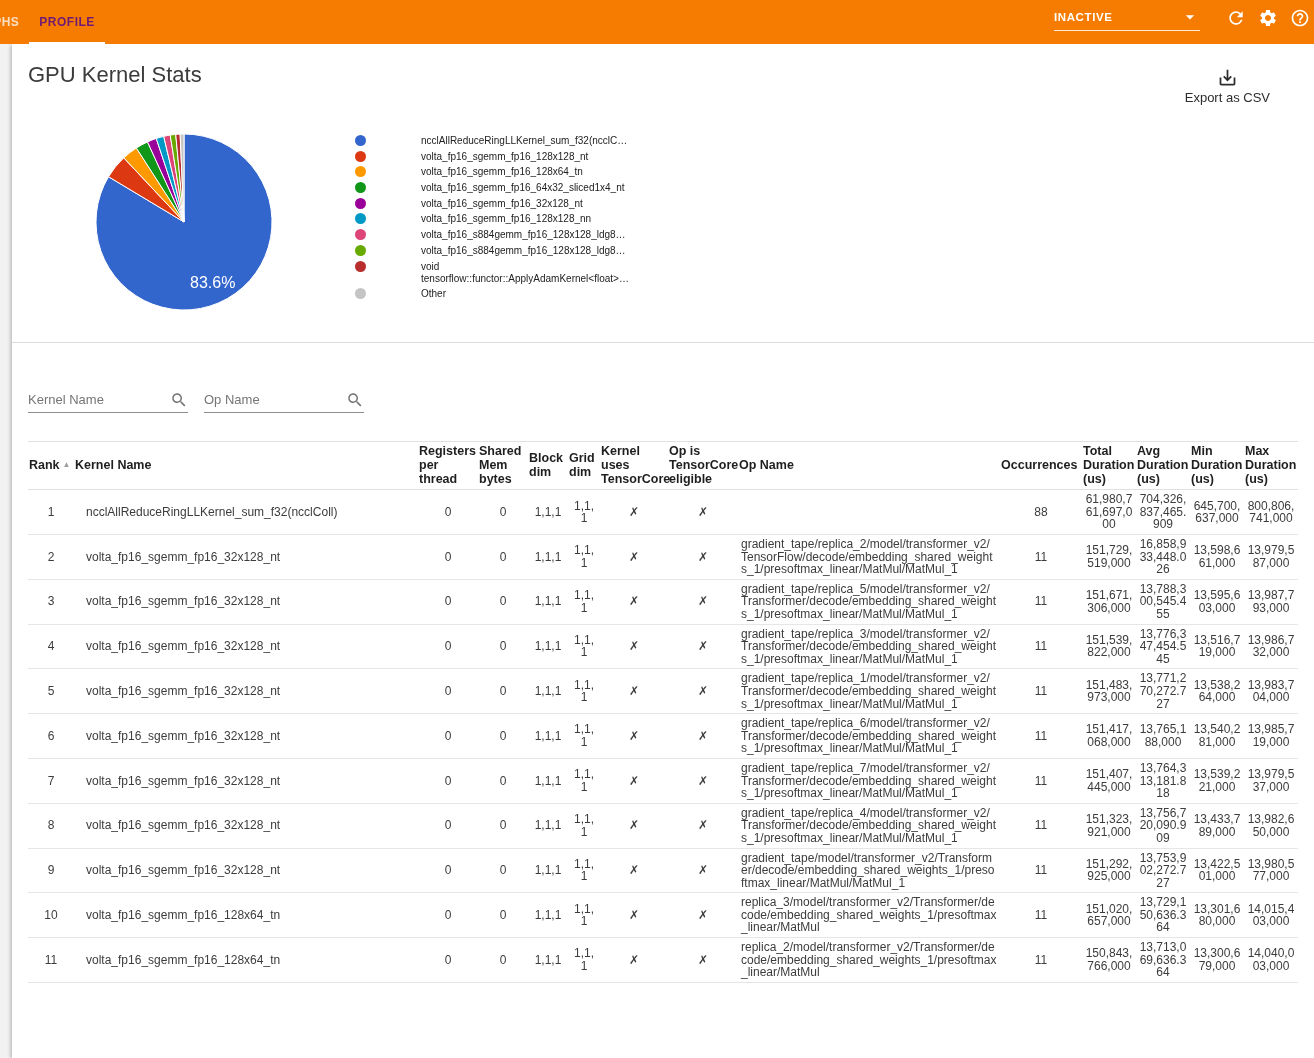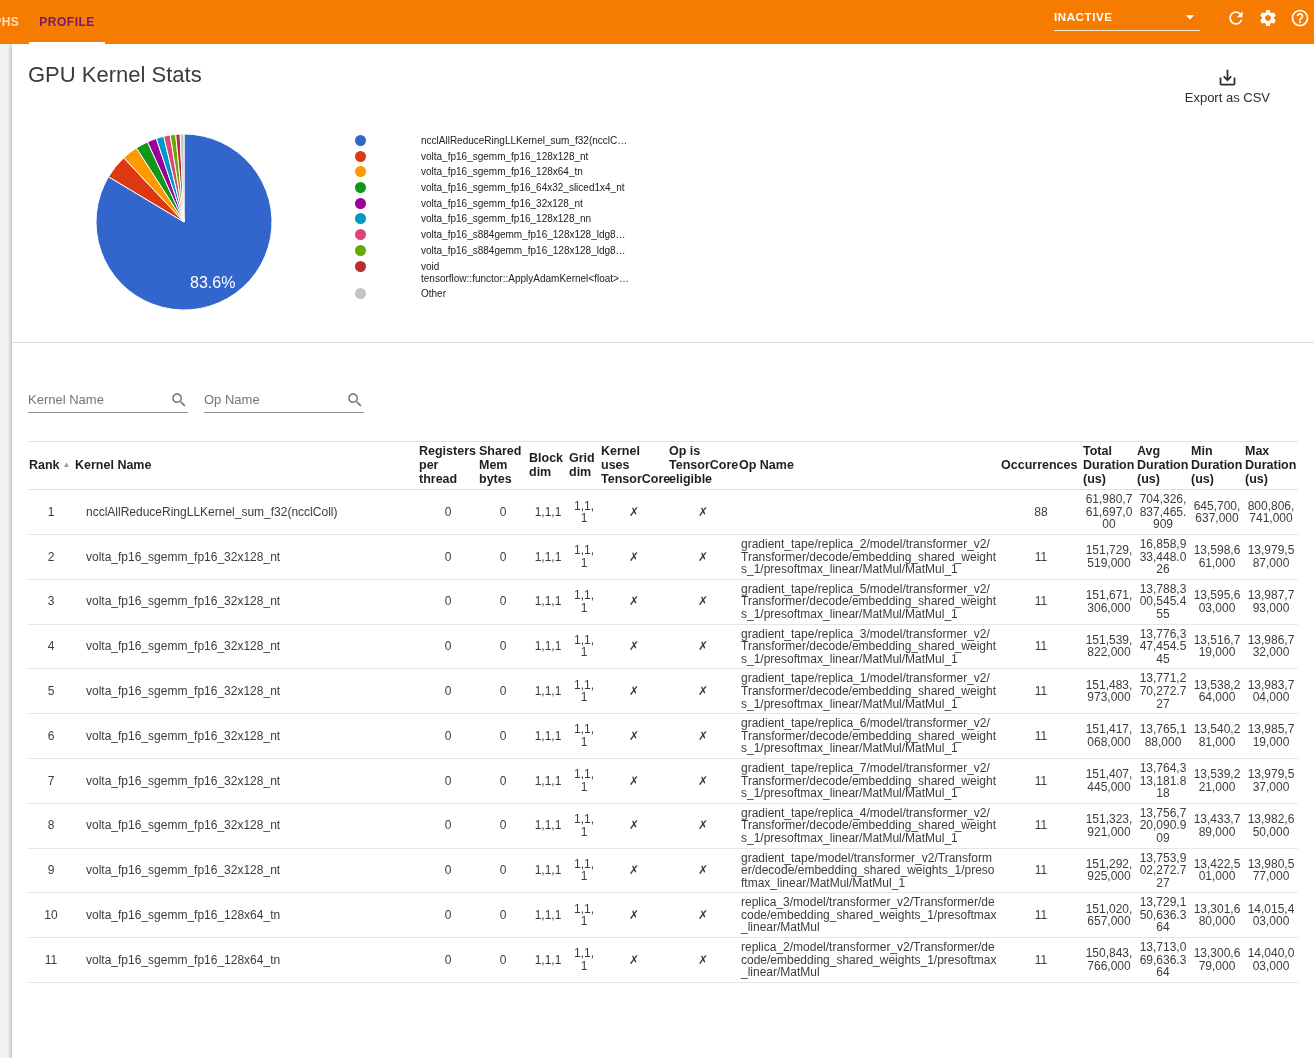--- a/index.html
+++ b/index.html
@@ -283,21 +283,21 @@
           </tr>
           <tr>
             <td>2</td>
             <td class="c-kernel">volta_fp16_sgemm_fp16_32x128_nt</td>
             <td>0</td>
             <td>0</td>
             <td>1,1,1</td>
             <td class="c-grid">1,1,1</td>
             <td>✗</td>
             <td>✗</td>
-            <td class="c-opname">gradient_tape/replica_2/model/transformer_v2/Transformer/decode/embedding_shared_weights_1/presoftmax_linear/MatMul/MatMul_1</td>
+            <td class="c-opname">gradient_tape/replica_2/model/transformer_v2/TensorFlow/decode/embedding_shared_weights_1/presoftmax_linear/MatMul/MatMul_1</td>
             <td>11</td>
             <td class="c-dur">151,729,519,000</td>
             <td class="c-dur">16,858,933,448.026</td>
             <td class="c-dur">13,598,661,000</td>
             <td class="c-dur">13,979,587,000</td>
           </tr>
           <tr>
             <td>3</td>
             <td class="c-kernel">volta_fp16_sgemm_fp16_32x128_nt</td>
             <td>0</td>

